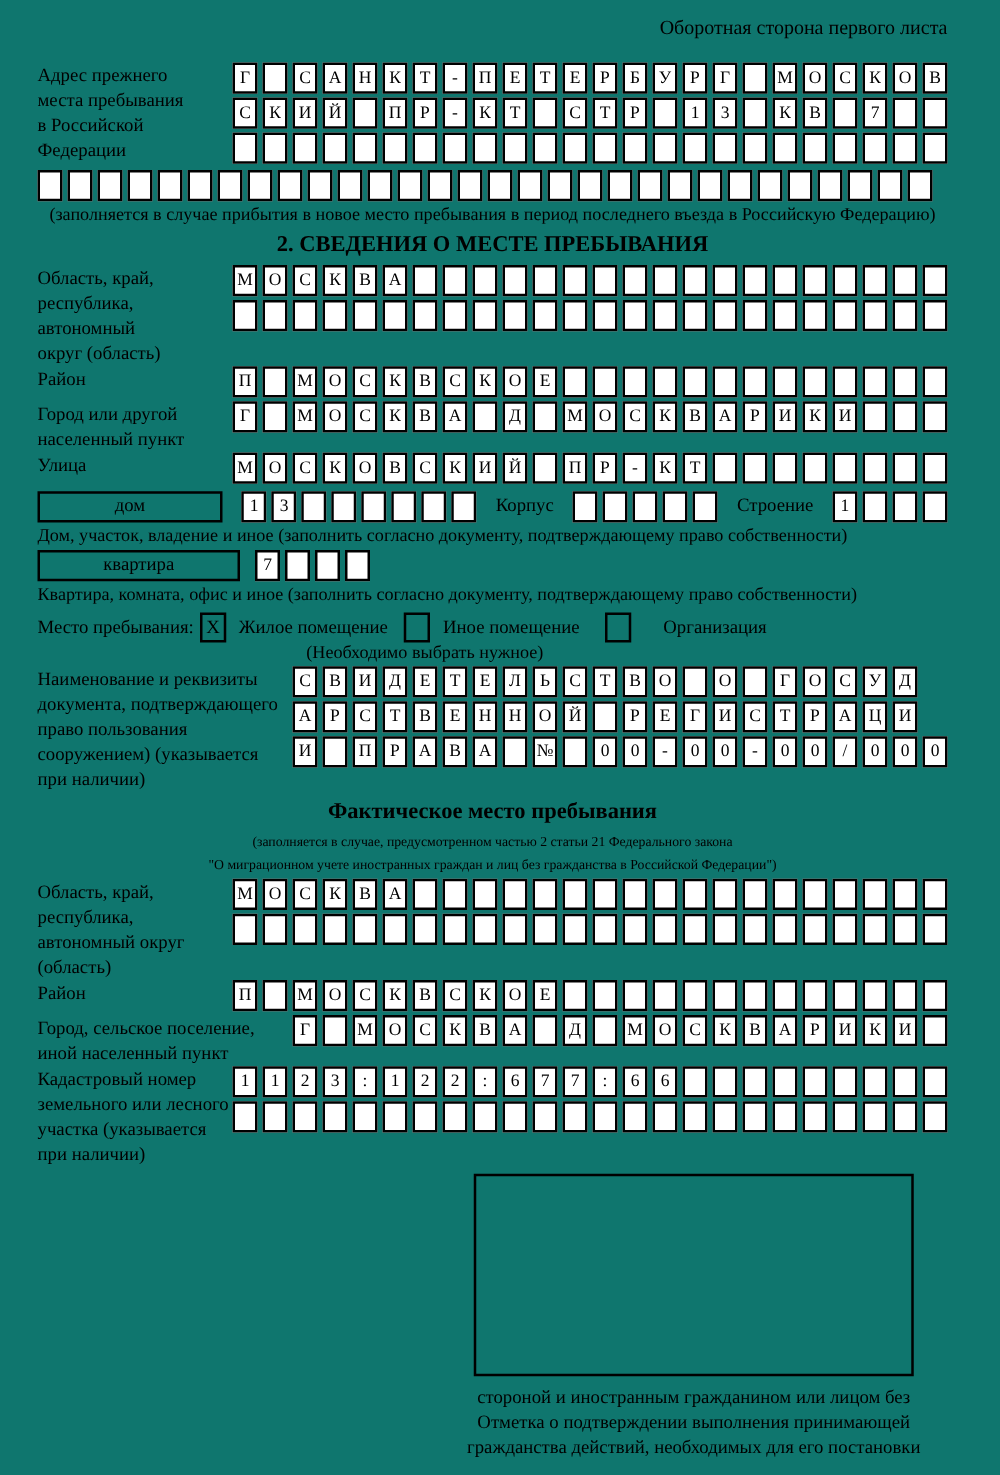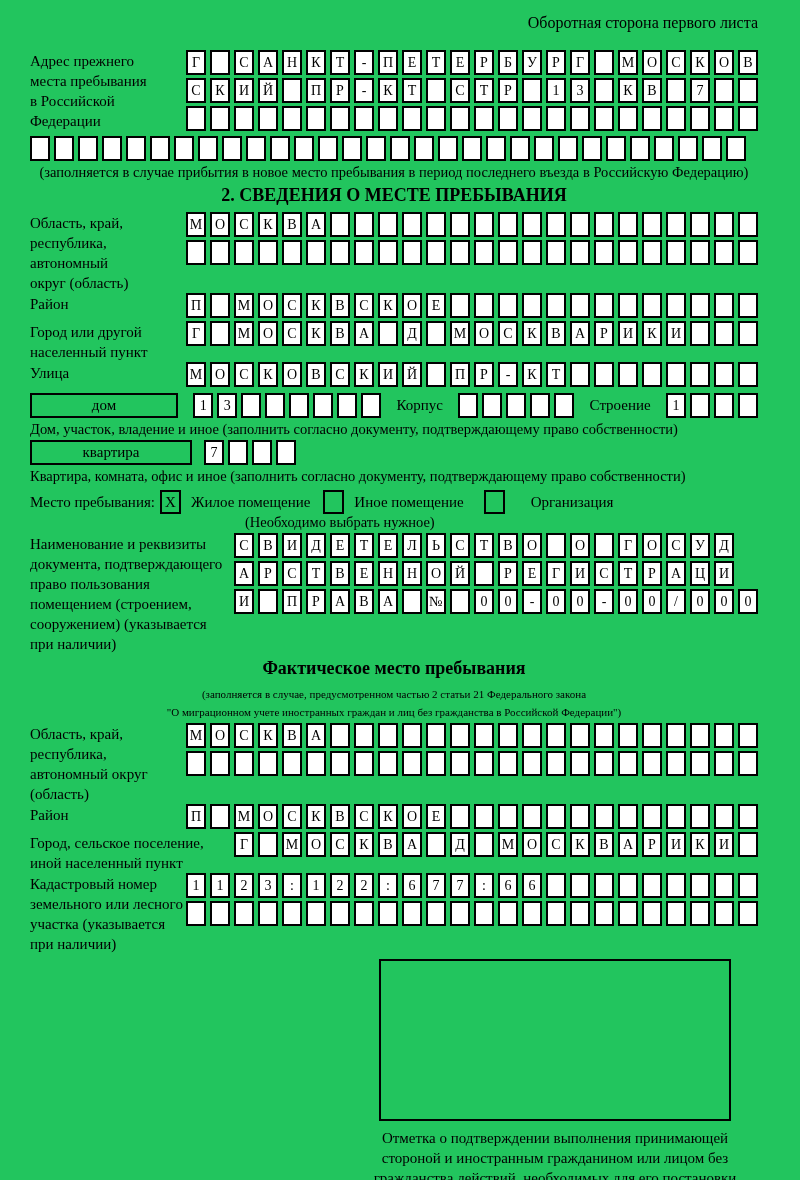--- a/index.html
+++ b/index.html
@@ -2,21 +2,21 @@
 <html lang="ru"><head>
 <meta charset="utf-8">
 <style>
   * { margin:0; padding:0; box-sizing:border-box; }
   html,body { background:#ffffff; }
   body {
     width:800px; height:1180px;
     font-family:"Liberation Serif","DejaVu Serif",serif;
     color:#000;
   }
-  .page { width:800px; height:1180px; padding:14px 42px 0 30px; overflow:hidden; background:#22c55e; }
+  .page { width:800px; height:1180px; padding:14px 42px 0 30px; overflow:hidden; background:#0f766e; }
 
   .top-note { text-align:right; font-size:16px; margin-bottom:18px; }
 
   .field-row { display:flex; align-items:flex-start; }
   .field-label { font-size:15px; line-height:20px; padding-top:1px; }
   .grid-col { margin-left:auto; }
 
   .grid { display:flex; margin-bottom:3px; }
   .cell {
     flex:none; width:20px; height:25px; border:2px solid #000; margin-right:4px;
@@ -398,21 +398,20 @@
     <div class="checkbox" style="margin-left:20px;"></div>
     <span class="lbl" style="margin-left:26px;">Организация</span>
   </div>
   <div class="note indent-note">(Необходимо выбрать нужное)</div>
 
   <div class="field-row mt2">
     <div class="field-label">
         <div>Наименование и реквизиты</div>
         <div>документа, подтверждающего</div>
         <div>право пользования</div>
-        <div>помещением (строением,</div>
         <div>сооружением) (указывается</div>
         <div>при наличии)</div>
       </div>
     <div class="grid-col">
       <div class="grid">
           <div class="cell">С</div>
           <div class="cell">В</div>
           <div class="cell">И</div>
           <div class="cell">Д</div>
           <div class="cell">Е</div>
@@ -676,19 +675,19 @@
           <div class="cell"></div>
           <div class="cell"></div>
           <div class="cell"></div>
         </div>
     </div>
   </div>
 
   <div class="stamp-wrap">
     <div class="stamp-box"></div>
     <div class="stamp-caption">
+        <div>стороной и иностранным гражданином или лицом без</div>
         <div>Отметка о подтверждении выполнения принимающей</div>
-        <div>стороной и иностранным гражданином или лицом без</div>
         <div>гражданства действий, необходимых для его постановки</div>
       </div>
   </div>
 
 </div>
 
 </body></html>

